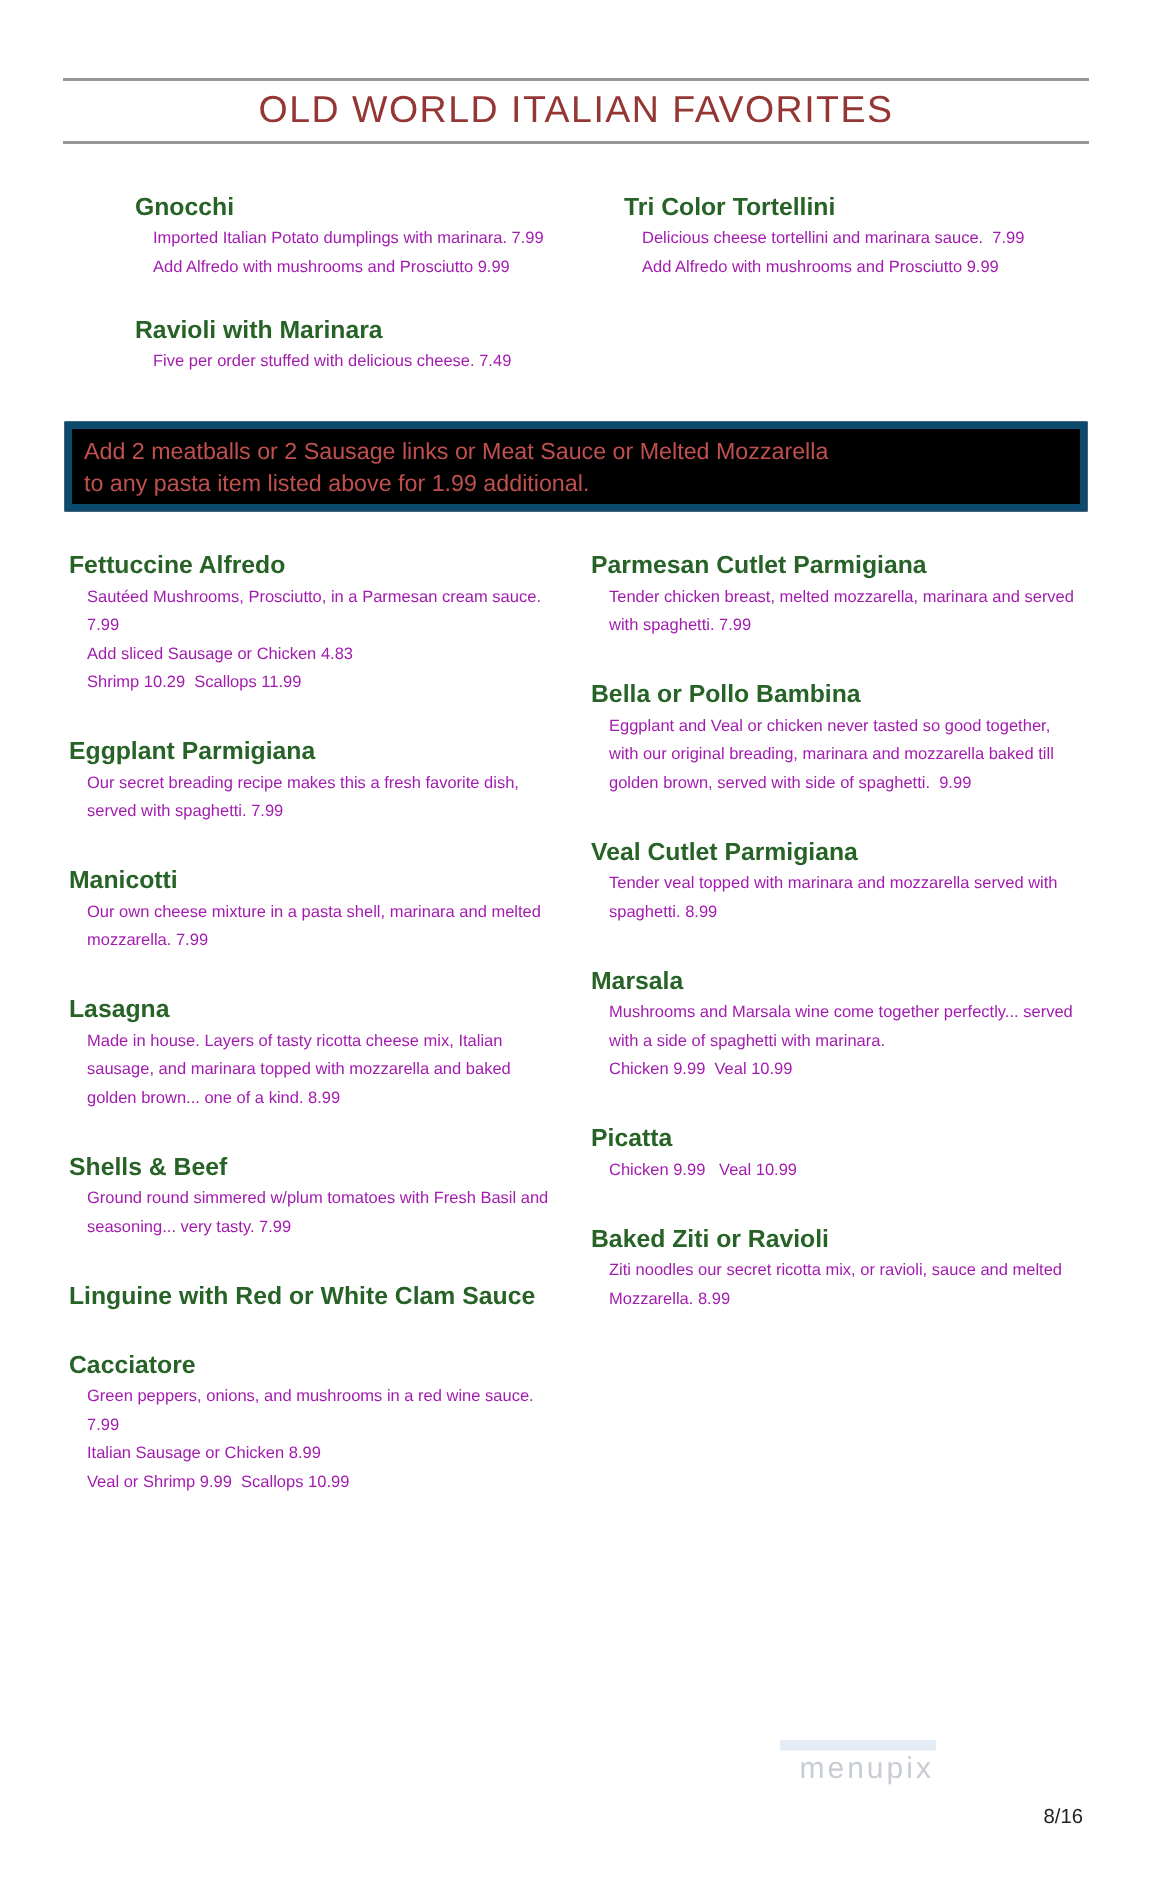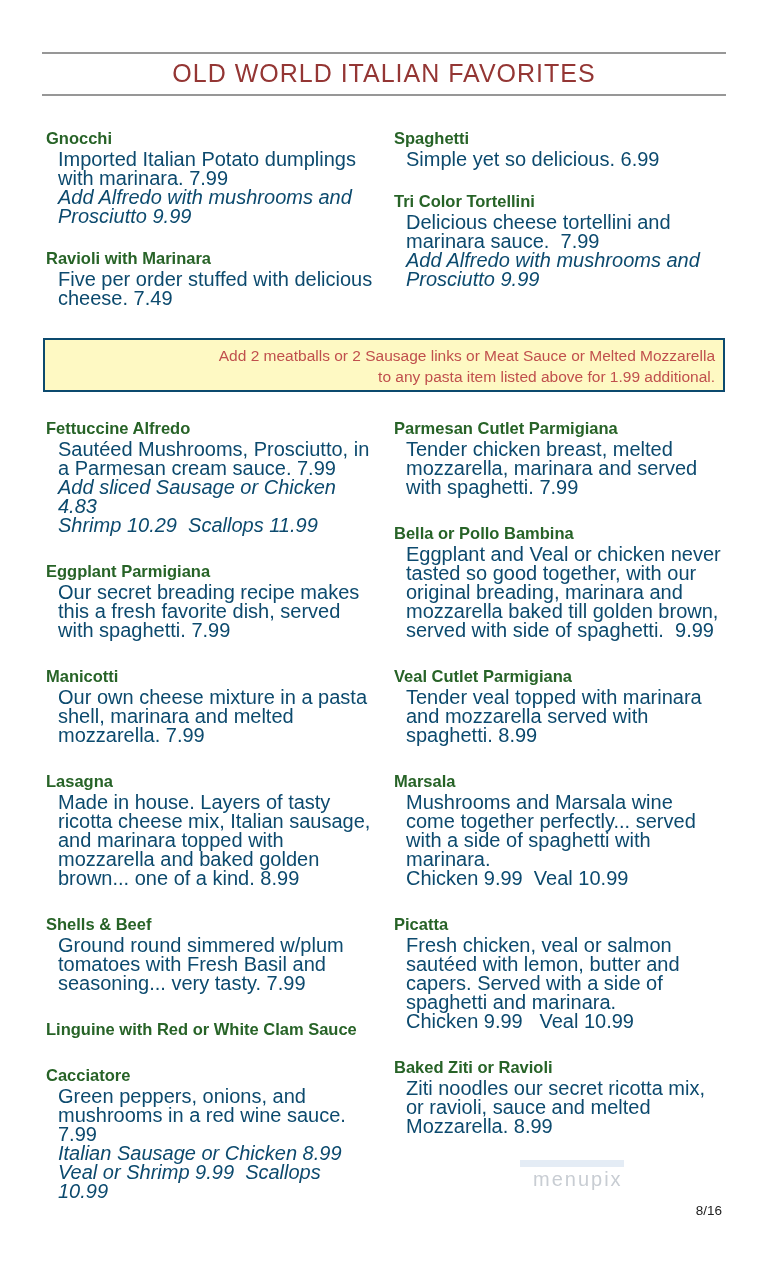--- a/index.html
+++ b/index.html
@@ -30,48 +30,48 @@
     letter-spacing: 1px;
     padding: 5px 0 6px 0;
   }
 
   
   .cols {
     display: grid;
     grid-template-columns: 1fr 1fr;
     column-gap: 20px;
   }
-  .cols.top { margin-top: 32px; }
+  .cols.top { margin-top: 32px; margin-left: 44px; }
   .cols.main { }
 
   .menu-item { margin-bottom: 26px; }
   .cols.top .menu-item { margin-bottom: 22px; }
 
   .item-name {
     color: #276327;
     font-size: 16.5px;
     font-weight: 700;
     line-height: 20px;
     margin-bottom: 2px;
   }
   .item-desc { padding-left: 12px; }
   .line {
-    font-size: 20px;
+    font-size: 11px;
     line-height: 19px;
-    color: #0c4a6e;
+    color: #a21caf;
     white-space: pre-wrap;
   }
-  .line.italic { font-style: italic; }
+  .line.italic { }
 
   
   .banner {
     margin: 8px -3px 26px -3px;
-    border: 2px solid #0c4a6e;
-    background: #fef9c3;
-    text-align: right;
+    border: 5px solid #0c4a6e;
+    background: #000000;
+    text-align: left;
     color: #c0504d;
     font-size: 15.5px;
     padding: 5px 8px 3px 8px;
   }
   .banner p { line-height: 21px; }
 
   
   .watermark {
     position: absolute;
     left: 533px;
@@ -120,26 +120,20 @@
         </div>
         <div class="menu-item">
           <h3 class="item-name">Ravioli with Marinara</h3>
           <div class="item-desc">
             <p class="line">Five per order stuffed with delicious cheese. 7.49</p>
           </div>
         </div>
       </div>
     <div class="col">
         <div class="menu-item">
-          <h3 class="item-name">Spaghetti</h3>
-          <div class="item-desc">
-            <p class="line">Simple yet so delicious. 6.99</p>
-          </div>
-        </div>
-        <div class="menu-item">
           <h3 class="item-name">Tri Color Tortellini</h3>
           <div class="item-desc">
             <p class="line">Delicious cheese tortellini and marinara sauce.  7.99</p>
             <p class="line italic">Add Alfredo with mushrooms and Prosciutto 9.99</p>
           </div>
         </div>
       </div>
   </section>
 
   <div class="banner">
@@ -215,21 +209,20 @@
         <div class="menu-item">
           <h3 class="item-name">Marsala</h3>
           <div class="item-desc">
             <p class="line">Mushrooms and Marsala wine come together perfectly... served with a side of spaghetti with marinara.</p>
             <p class="line">Chicken 9.99  Veal 10.99</p>
           </div>
         </div>
         <div class="menu-item">
           <h3 class="item-name">Picatta</h3>
           <div class="item-desc">
-            <p class="line">Fresh chicken, veal or salmon sautéed with lemon, butter and capers. Served with a side of spaghetti and marinara.</p>
             <p class="line">Chicken 9.99   Veal 10.99</p>
           </div>
         </div>
         <div class="menu-item">
           <h3 class="item-name">Baked Ziti or Ravioli</h3>
           <div class="item-desc">
             <p class="line">Ziti noodles our secret ricotta mix, or ravioli, sauce and melted Mozzarella. 8.99</p>
           </div>
         </div>
       </div>

